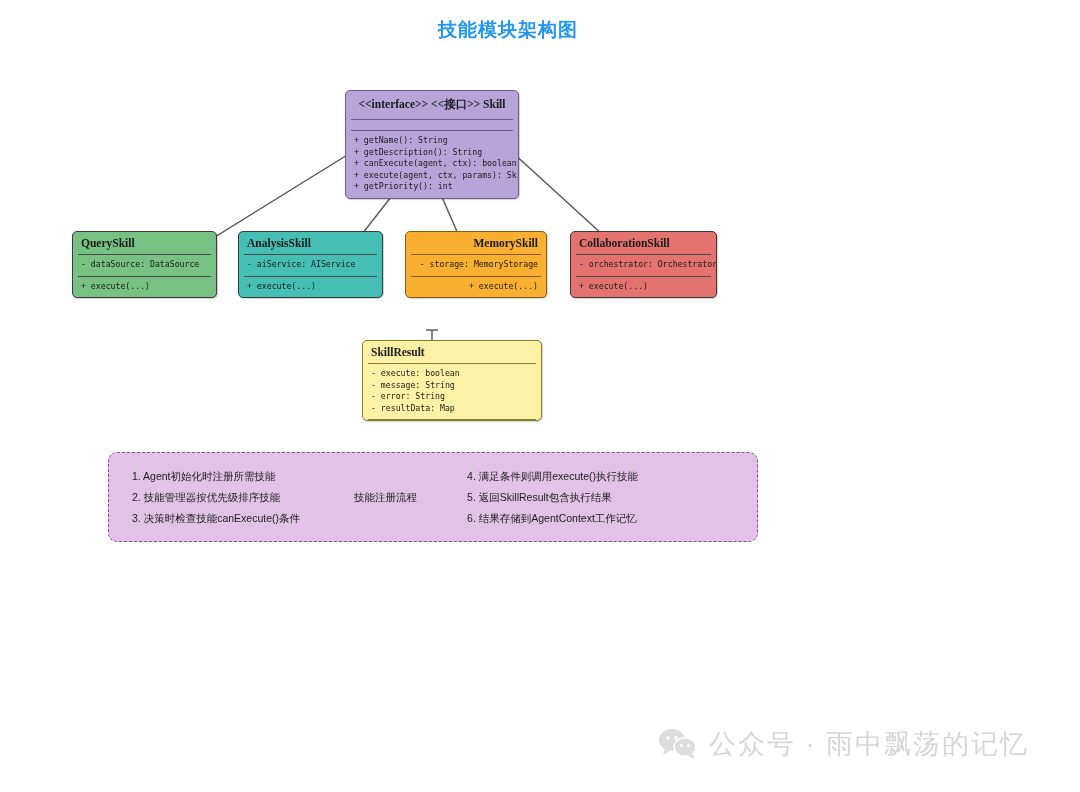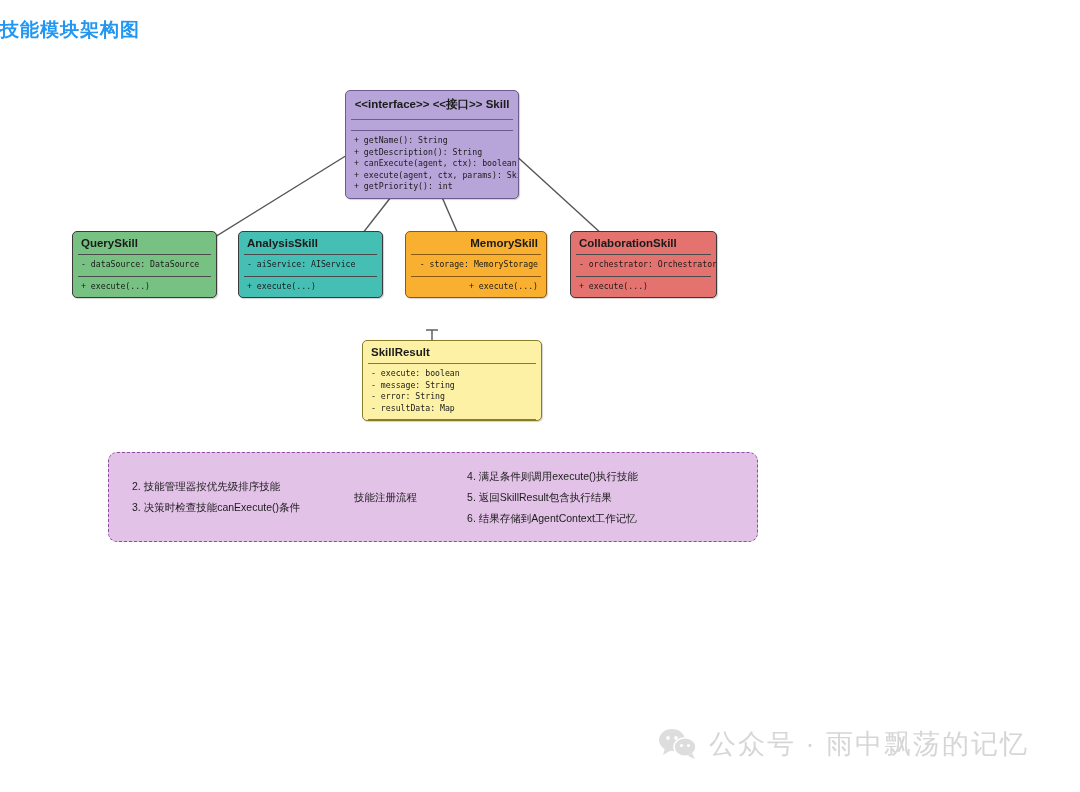--- a/index.html
+++ b/index.html
@@ -21,21 +21,21 @@
     width: 1080px;
     height: 792px;
   }
 
   
   .page-title {
     position: absolute;
     left: 0;
     top: 17px;
     width: 1016px;
-    text-align: left;
+    text-align: center;
     font-size: 19px;
     font-weight: bold;
     color: #2196f3;
     letter-spacing: 1px;
     font-family: "Liberation Sans", "DejaVu Sans", sans-serif;
   }
 
   
   #edges {
     position: absolute;
@@ -53,21 +53,21 @@
     border: 1.3px solid #3a3a3a;
     border-radius: 5px;
     overflow: hidden;
     box-shadow: 1px 1px 1px rgba(0,0,0,0.18);
   }
   .uml-title {
     font-weight: bold;
     font-size: 11.5px;
     color: #1a1a1a;
     padding: 5px 8px 5px 8px;
-    font-family: Liberation Sans, sans-serif;
+    font-family: Liberation Serif, serif;
     white-space: nowrap;
   }
   .uml-title.iface {
     font-size: 11.5px;
     text-align: center;
     padding: 6px 8px 7px 8px;
   }
   .uml-sep {
     height: 0;
     border-top: 1.1px solid #4a4a4a;
@@ -234,20 +234,21 @@
       <div class="uml-row">- message: String</div>
       <div class="uml-row">- error: String</div>
       <div class="uml-row">- resultData: Map</div>
     </div>
     <div class="uml-sep"></div>
   </div>
 
   <div class="note-box" style="left:108px; top:452px; width:650px; height:90px;">
     <div class="note-inner">
       <div class="note-col left">
+        <div>1. Agent初始化时注册所需技能</div>
         <div>2. 技能管理器按优先级排序技能</div>
         <div>3. 决策时检查技能canExecute()条件</div>
       </div>
       <div class="note-col center">技能注册流程</div>
       <div class="note-col right">
         <div>4. 满足条件则调用execute()执行技能</div>
         <div>5. 返回SkillResult包含执行结果</div>
         <div>6. 结果存储到AgentContext工作记忆</div>
       </div>
     </div>

